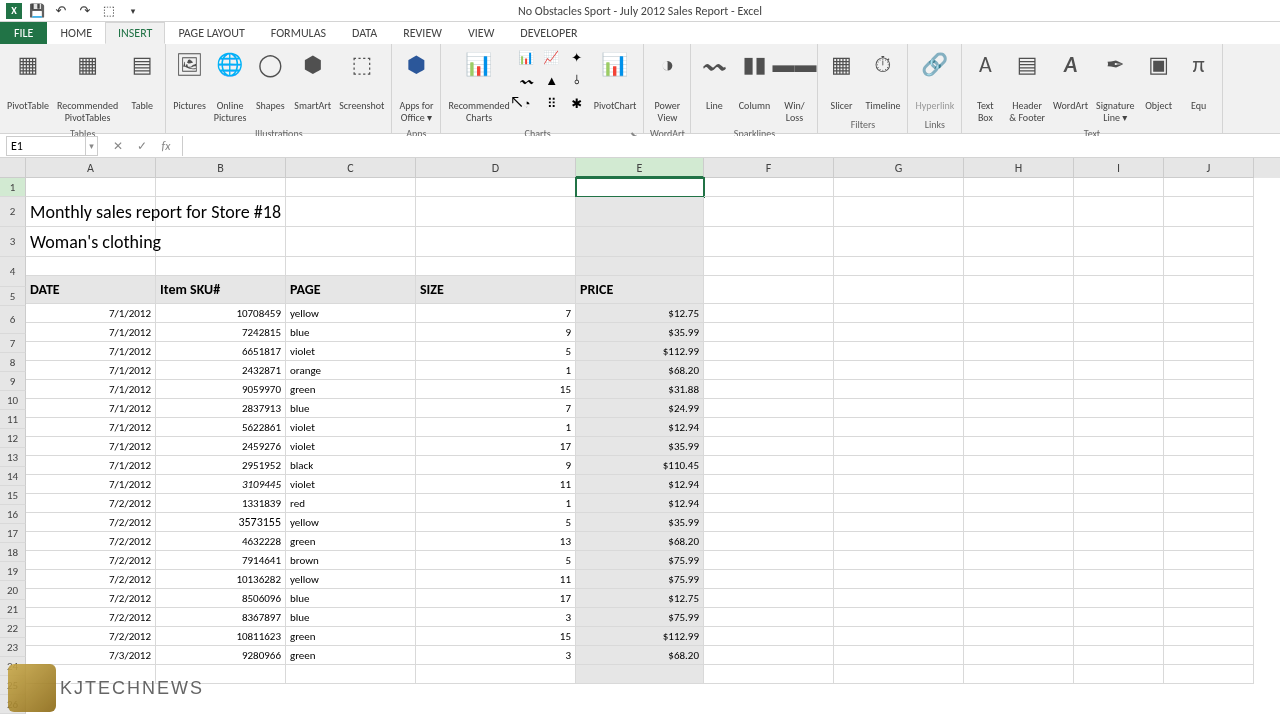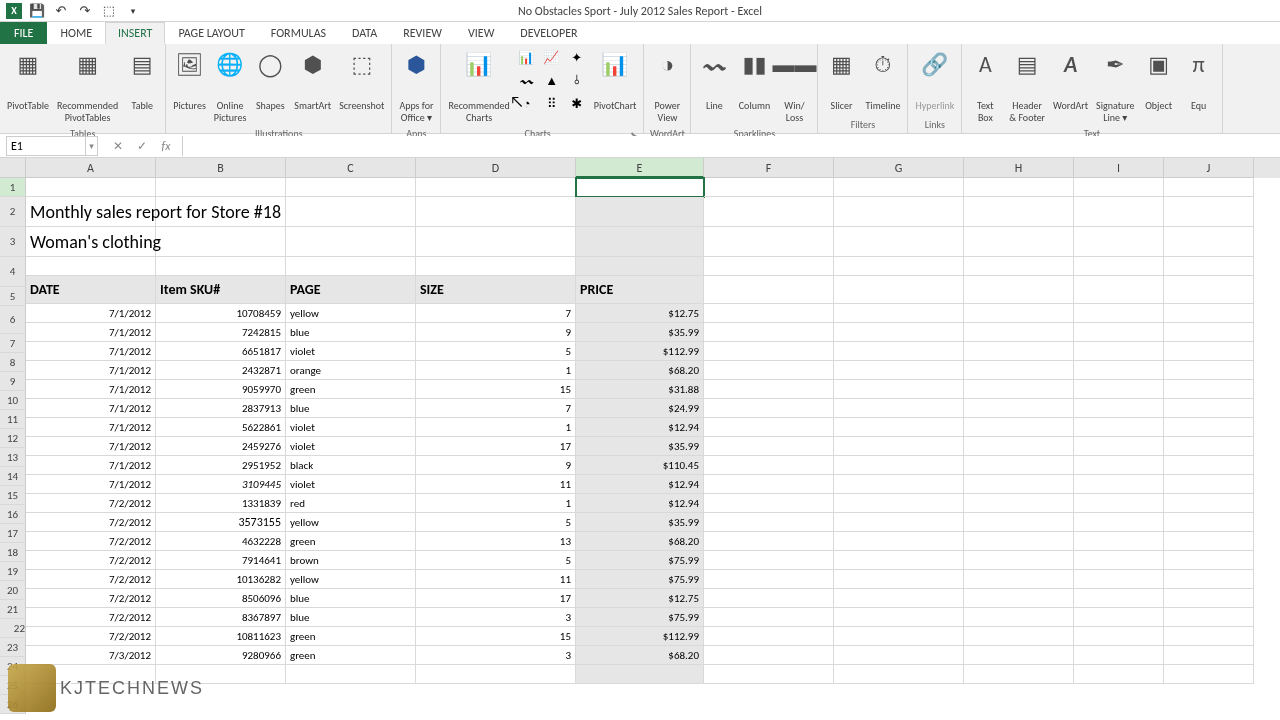--- a/index.html
+++ b/index.html
@@ -314,21 +314,21 @@
         <div class="row-h" style="height: 19px; line-height: 19px;">12</div>
         <div class="row-h" style="height: 19px; line-height: 19px;">13</div>
         <div class="row-h" style="height: 19px; line-height: 19px;">14</div>
         <div class="row-h" style="height: 19px; line-height: 19px;">15</div>
         <div class="row-h" style="height: 19px; line-height: 19px;">16</div>
         <div class="row-h" style="height: 19px; line-height: 19px;">17</div>
         <div class="row-h" style="height: 19px; line-height: 19px;">18</div>
         <div class="row-h" style="height: 19px; line-height: 19px;">19</div>
         <div class="row-h" style="height: 19px; line-height: 19px;">20</div>
         <div class="row-h" style="height: 19px; line-height: 19px;">21</div>
-        <div class="row-h" style="height: 19px; line-height: 19px; text-align: right;">22</div>
+        <div class="row-h" style="height: 19px; line-height: 19px;">22</div>
         <div class="row-h" style="height: 19px; line-height: 19px;">23</div>
         <div class="row-h" style="height: 19px; line-height: 19px;">24</div>
         <div class="row-h" style="height: 19px; line-height: 19px;">25</div>
         <div class="row-h" style="height: 19px; line-height: 19px;">26</div>
       </div>
     <div class="cells" id="cells">
         <div class="cell-row" style="height: 19px;">
           <div class="cell" style="width: 130px; height: 19px;"></div>
           <div class="cell" style="width: 130px; height: 19px;"></div>
           <div class="cell" style="width: 130px; height: 19px;"></div>

